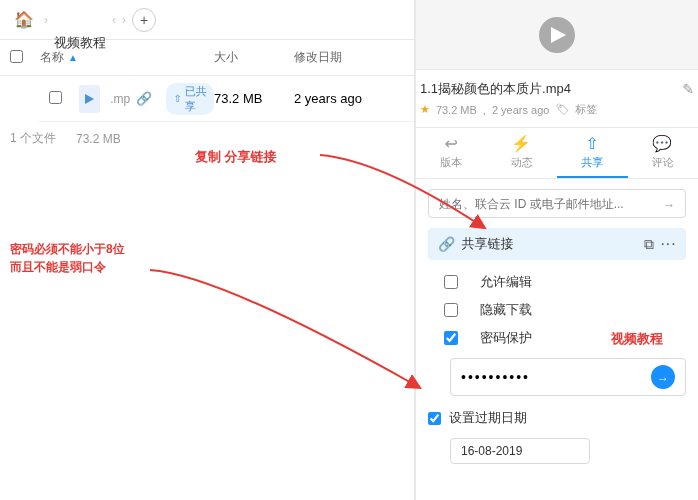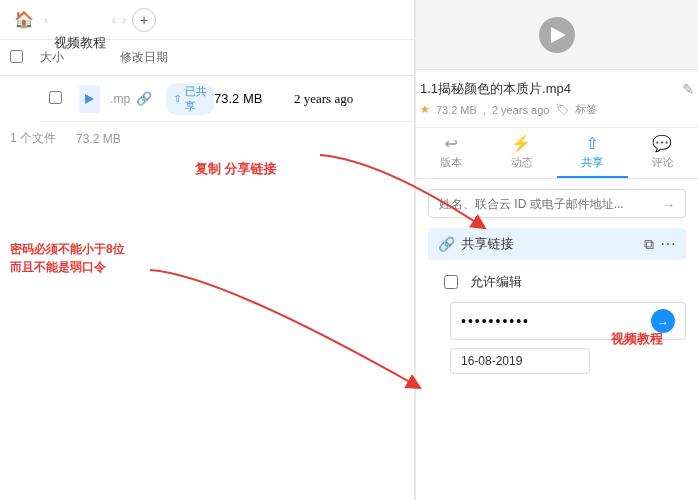--- a/index.html
+++ b/index.html
@@ -69,21 +69,21 @@
       align-items: center;
       height: 36px;
       padding: 0 10px;
       border-bottom: 1px solid #e8e8e8;
       color: #666;
       font-size: 12px;
     }
     .col-checkbox { width: 30px; }
     .col-name { flex: 1; display: flex; align-items: center; gap: 4px; }
     .col-size { width: 80px; }
-    .col-date { width: 110px; font-family: Liberation Serif, serif; }
+    .col-date { width: 110px; }
 
     
     .table-row {
       display: flex;
       align-items: center;
       height: 46px;
       padding: 0 10px;
       border-bottom: 1px solid #f0f0f0;
       margin-left: 39px;
     }
@@ -269,21 +269,21 @@
       color: #555;
       cursor: pointer;
       font-size: 16px;
     }
 
     
     .option-row {
       display: flex;
       align-items: center;
       padding: 5px 16px;
-      gap: 12px;
+      gap: 22px;
       font-size: 13px;
       color: #333;
     }
     .option-row input[type="checkbox"] {
       width: 14px; height: 14px;
       cursor: pointer;
     }
     .checkbox-blue {
       accent-color: #1890ff;
     }
@@ -334,21 +334,21 @@
       padding: 5px 10px;
       font-size: 12px;
       color: #333;
       width: 140px;
     }
 
     
     .annot-copy {
       position: absolute;
       left: 195px;
-      top: 160px;
+      top: 148px;
       color: #e53935;
       font-size: 13px;
       font-weight: bold;
       white-space: nowrap;
     }
     .annot-password {
       position: absolute;
       left: 10px;
       top: 240px;
       color: #e53935;
@@ -388,20 +388,24 @@
     <div class="toolbar-arrow">‹</div>
     <div class="toolbar-arrow">›</div>
     <div class="toolbar-add">
       <span>+</span>
     </div>
   </div>
 
   <div class="table-header">
     <div class="col-checkbox">
       <input type="checkbox" style="">
+    </div>
+    <div class="col-name">
+      <span>名称</span>
+      <span style="font-size:10px;color:#1890ff;">▲</span>
     </div>
     <div class="col-size">
       <span>大小</span>
     </div>
     <div class="col-date">
       <span>修改日期</span>
     </div>
   </div>
 
   <div class="table-row">
@@ -492,32 +496,44 @@
       <span class="share-link-more">···</span>
     </div>
 
     
     <div class="option-row">
       <input type="checkbox" class="checkbox-blue" style="">
       <span>允许编辑</span>
     </div>
 
     
-
-    
+    <div class="option-row">
+      <input type="checkbox" class="checkbox-blue" style="">
+      <span>隐藏下载</span>
+    </div>
+
+    
+    <div class="option-row">
+      <input type="checkbox" class="checkbox-blue" checked="" style="">
+      <span>密码保护</span>
+    </div>
 
     
     <div class="password-field">
       <input type="password" value="**********" style="">
       <div class="password-arrow">
         <span>→</span>
       </div>
     </div>
 
     
+    <div class="expiry-row">
+      <input type="checkbox" class="checkbox-blue" checked="" style="">
+      <span>设置过期日期</span>
+    </div>
 
     
     <input class="expiry-input" type="text" value="16-08-2019" style="">
 
   </div>
 </div>
 
 <div class="annot-copy annotation">
   <span>复制 分享链接</span>
 </div>

